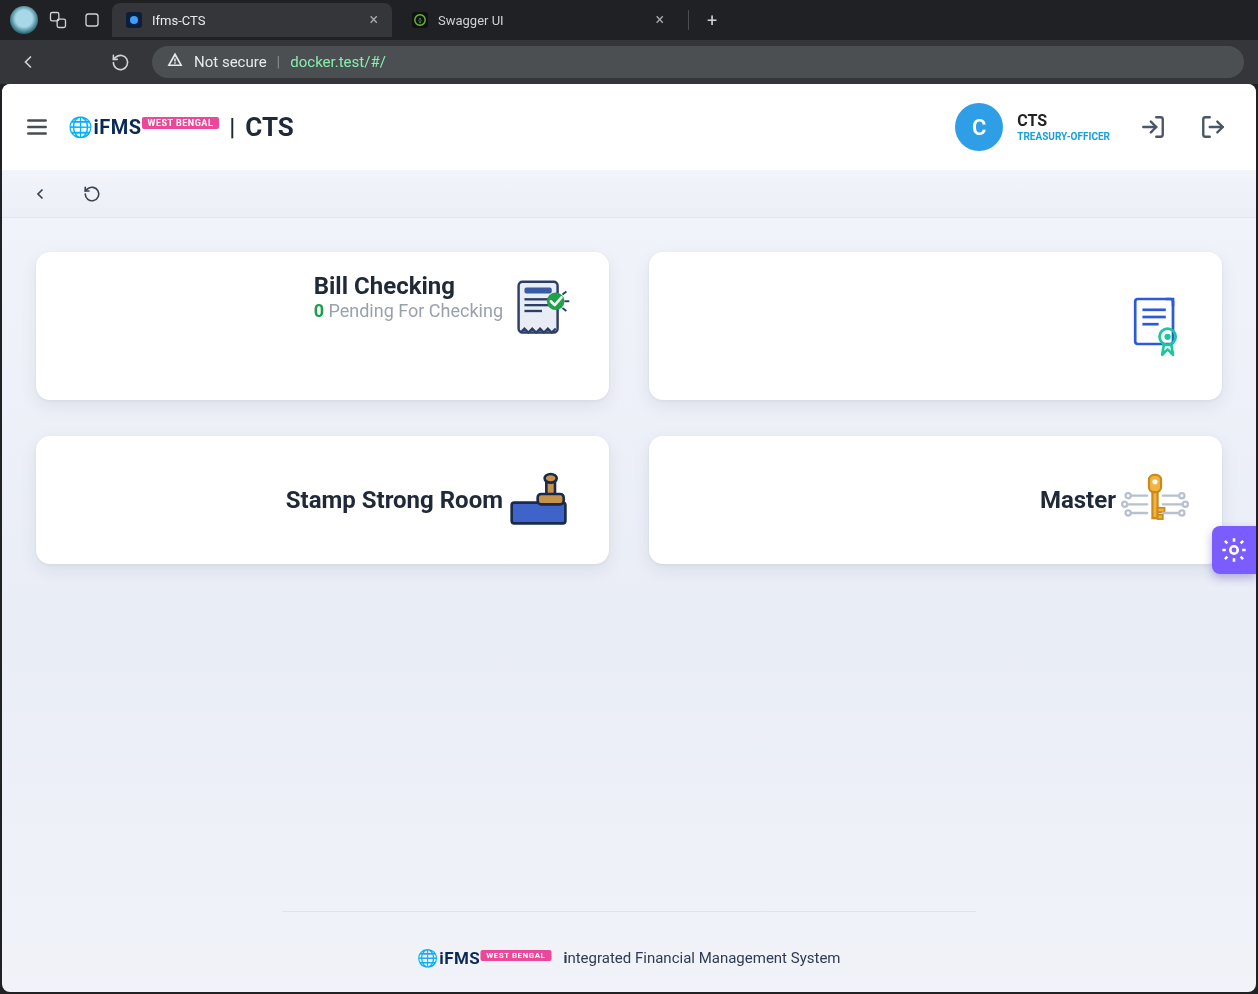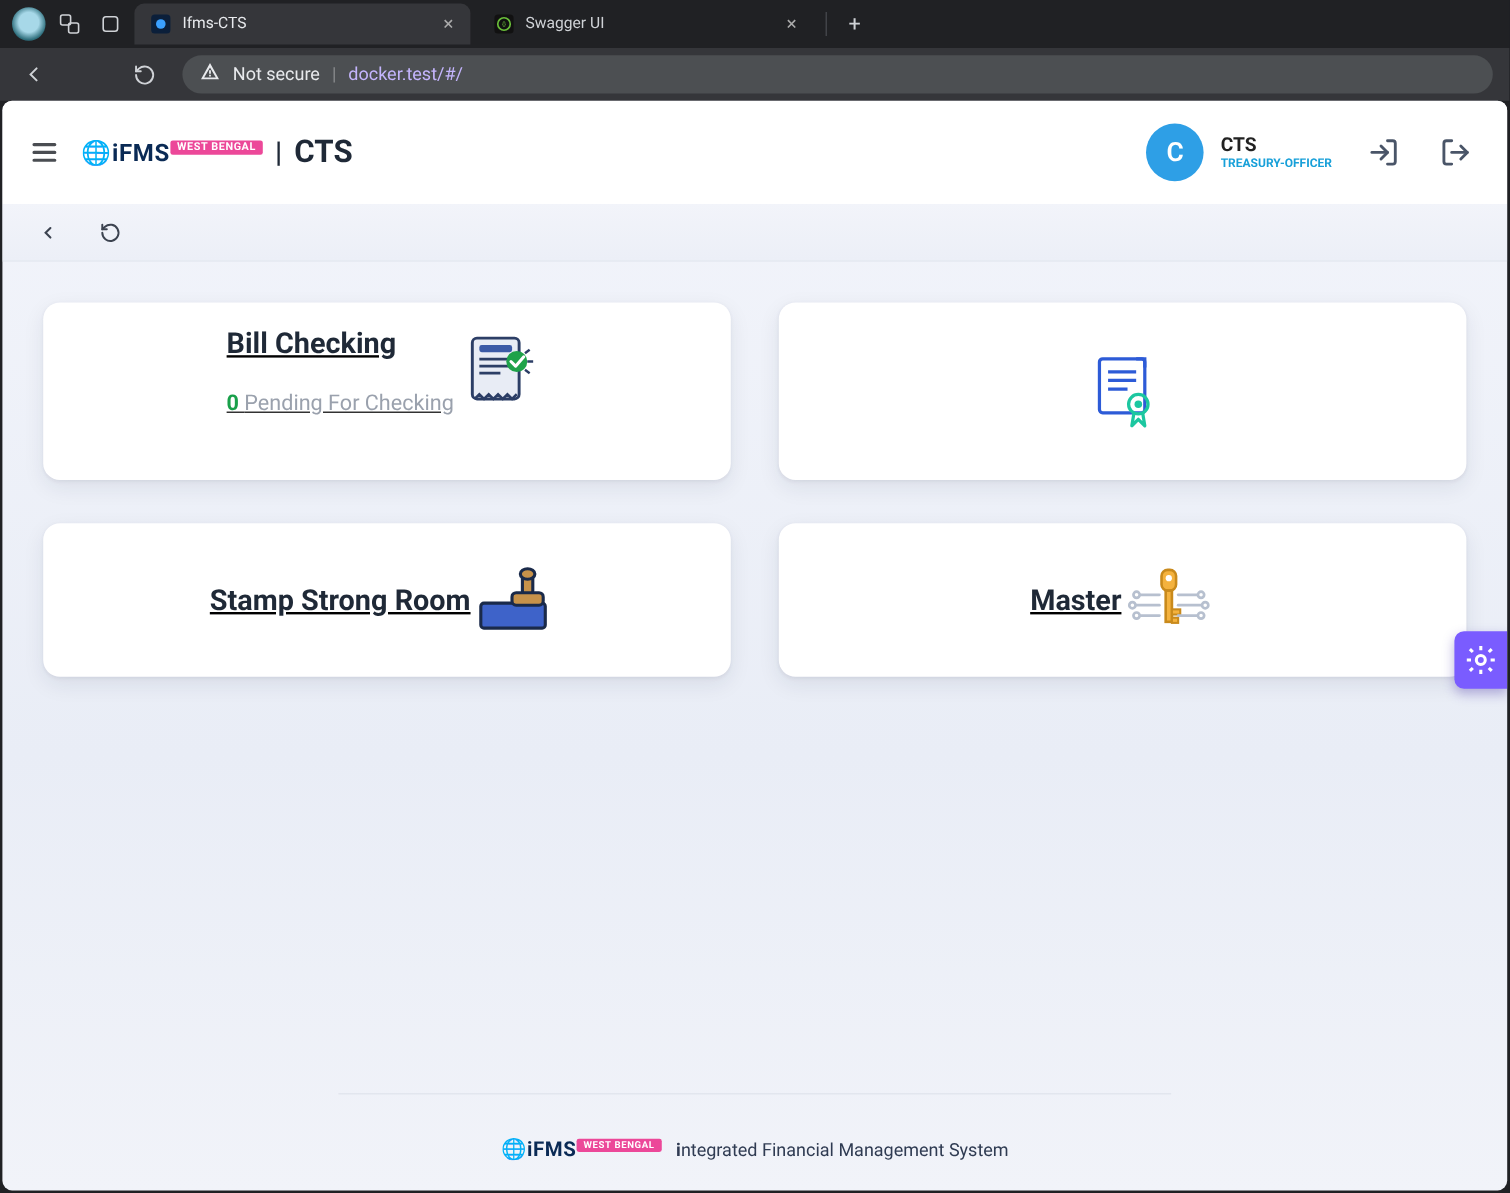--- a/index.html
+++ b/index.html
@@ -34,21 +34,21 @@
     display:flex;align-items:center;
     padding: 0 14px;
     border-radius: 8px 8px 0 0;
     color:#cfd2d6;
     font-size:13px;
     gap:10px;
     min-width: 280px;
     justify-content: space-between;
   }
   .tab.active { background:#35363a; color:#e8eaed;}
-  .tab-left{display:flex;align-items:flex-start;gap:10px;}
+  .tab-left{display:flex;align-items:center;gap:10px;}
   .favicon { width:16px;height:16px;border-radius:3px; background:#333; display:flex;align-items:center;justify-content:center;}
   .favicon.ifms{background:#0b1f3a;}
   .favicon.swagger{background:#111;}
   .tab-close{color:#aaa;font-size:16px;line-height:1;}
   .tab-sep{width:1px;height:20px;background:#4a4d51;margin:0 4px;}
   .newtab{color:#cfd2d6;font-size:18px;padding:0 8px;}
 
   .addrbar{
     height: 44px;
     background:#35363a;
@@ -63,21 +63,21 @@
     height:32px;
     background:#4c4f52;
     border-radius:16px;
     display:flex;align-items:center;
     padding:0 14px;
     gap:10px;
     color:#e8eaed;
     font-size:15px;
   }
   .addr-sep{color:#898b8e;}
-  .addr-path{color:#c4b5fd;}
+  .addr-path{color:#86efac;}
 
   
   .viewport{
     position:absolute;
     top:84px; left:2px; right:2px; bottom:2px;
     border-radius: 8px;
     background: linear-gradient(180deg,#f3f5fb 0%, #e9edf6 60%, #f1f3f9 100%);
     overflow:hidden;
   }
   .app-header{
@@ -119,28 +119,27 @@
 
   .cards{
     padding: 34px;
     display:grid;
     grid-template-columns: 1fr 1fr;
     gap: 36px 40px;
   }
   .card{
     background:#fff;border-radius:14px;
     box-shadow: 0 6px 18px rgba(30,42,70,.08), 0 1px 3px rgba(30,42,70,.06);
-    display:flex;align-items:center;justify-content:center;
+    display:flex;align-items:center;justify-content:flex-end;
     min-height:128px;
     padding: 20px 28px;
-    text-decoration: underline;
   }
   .card.tall{min-height:148px;align-items:flex-start;}
   .card-title{font-size:24px;font-weight:700;color:#1f2937;}
-  .card-sub{margin-top:26px;font-size:18px;color:#9aa1ad;}
+  .card-sub{font-size:18px;color:#9aa1ad;}
   .card-sub .count{color:#19a04a;font-weight:700;}
   .card-icon{width:78px;height:78px;display:flex;align-items:center;justify-content:center;}
 
   .fab{
     position:absolute;right:0;top:50%;transform:translateY(-12px);
     width:44px;height:48px;border-radius:8px 0 0 8px;background:#7a5cff;
     display:flex;align-items:center;justify-content:center;color:#fff;
     box-shadow:0 4px 10px rgba(60,40,160,.35);
   }
 

